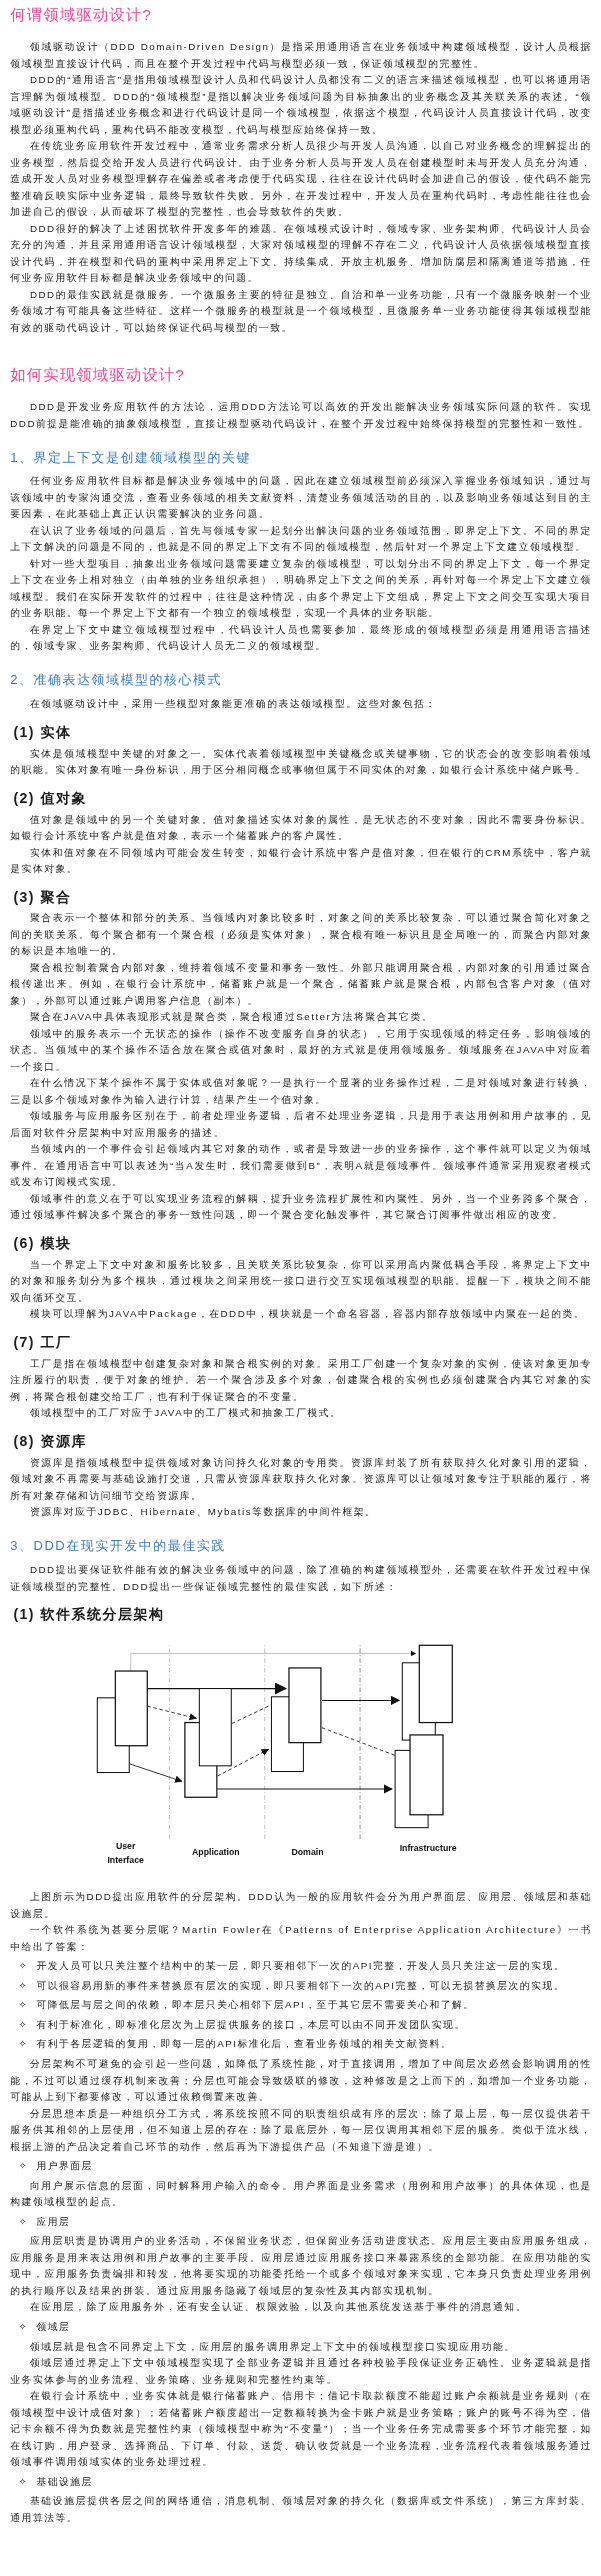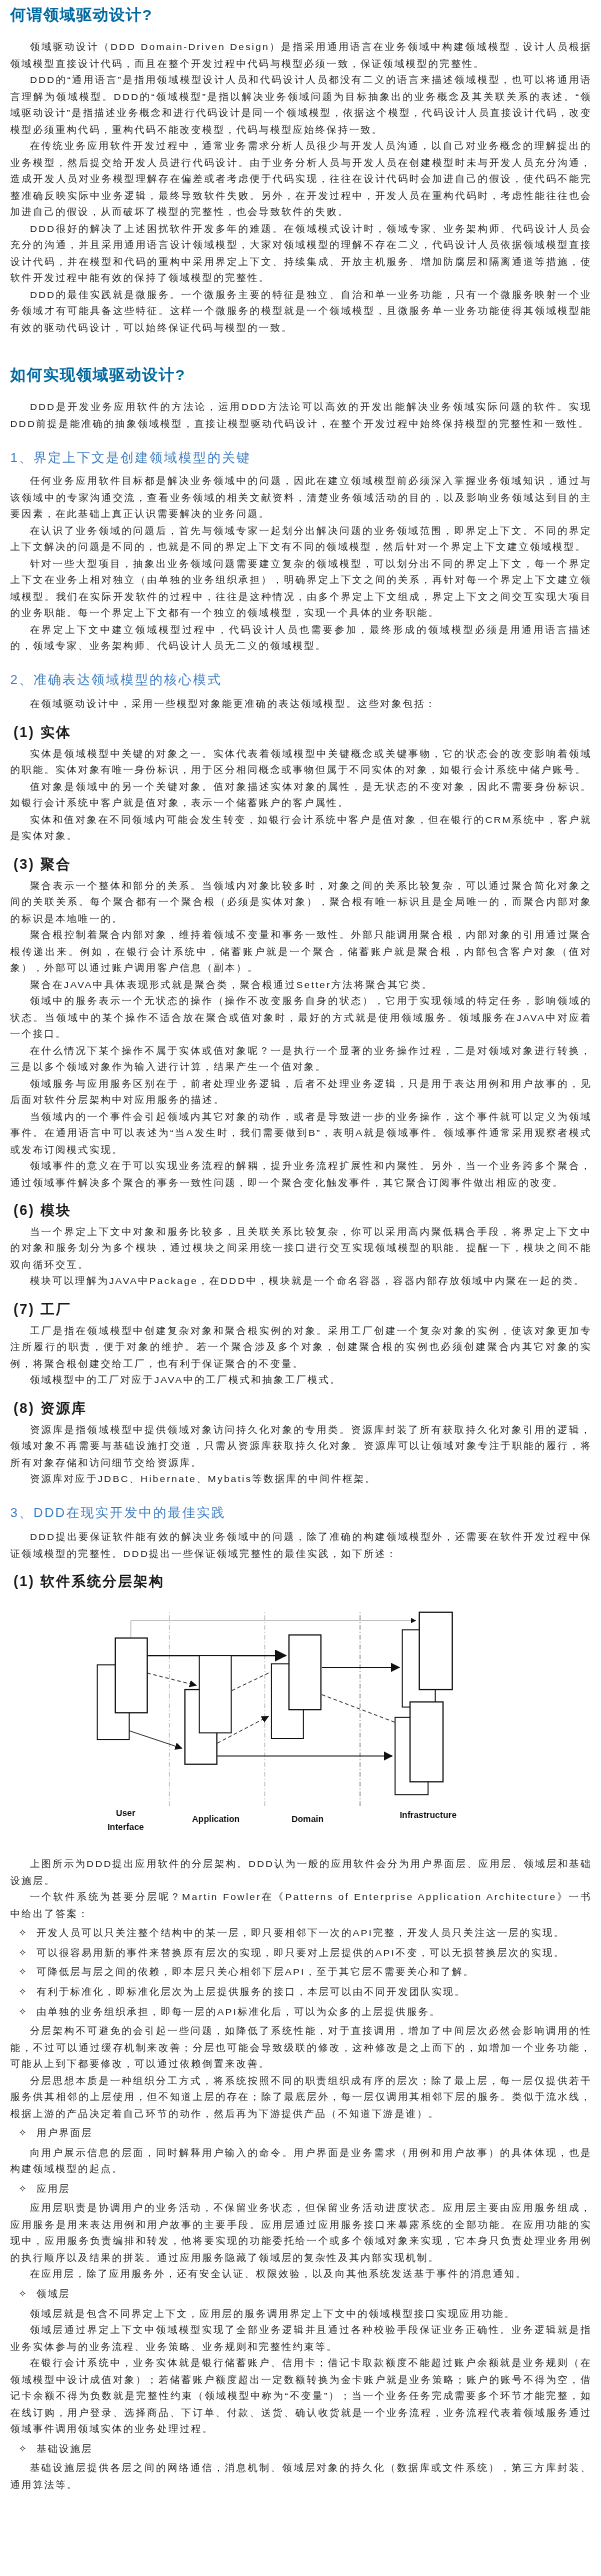--- a/index.html
+++ b/index.html
@@ -1,52 +1,53 @@
 <!DOCTYPE html>
 <html style="font-size:8.2px"><head>
 <meta charset="utf-8">
 <style>
   html,body{margin:0;padding:0;background:#fff;}
   body{font-family:"Liberation Sans","DejaVu Sans",sans-serif;}
   .page{width:602px;min-height:3888px;box-sizing:border-box;background:#fff;
         position:relative;padding:3.1px 10.3px 15.5px;color:#1b1b1b;}
   .blk{font-size:9.8px;line-height:16.5px;letter-spacing:1.5px;text-align:justify;}
   .p{text-indent:2em;margin:0;}
-  .h1{color:#0369a1;font-size:15.5px;line-height:20.6px;font-weight:700;
+  .h1{color:#ec4899;font-size:15.5px;line-height:20.6px;font-weight:400;
       letter-spacing:1px;margin:29px 0 13.4px;text-indent:0;}
   .h1.first{margin-top:2.1px;}
   .h2{color:#3e7cc1;font-size:13px;line-height:15.5px;font-weight:400;margin:17.5px 0 8.2px;}
   .num{font-weight:700;font-size:14px;margin:11.3px 0 5.2px;padding-left:3.1px;}
   .bullet{margin:3.1px 0;padding-left:8.2px;}
   .diamond{display:inline-block;margin-right:8.2px;color:#222;}
   .diagram-wrap{margin:18.5px 0 20.6px 77px;}
   .diagram-wrap svg{display:block;}
 </style>
 </head>
 <body>
 
 <div class="page">
   <div>
       <div class="blk h1 first">何谓领域驱动设计?</div>
       <div class="blk p">领域驱动设计（DDD Domain-Driven Design）是指采用通用语言在业务领域中构建领域模型，设计人员根据领域模型直接设计代码，而且在整个开发过程中代码与模型必须一致，保证领域模型的完整性。</div>
       <div class="blk p">DDD的“通用语言”是指用领域模型设计人员和代码设计人员都没有二义的语言来描述领域模型，也可以将通用语言理解为领域模型。DDD的“领域模型”是指以解决业务领域问题为目标抽象出的业务概念及其关联关系的表述。“领域驱动设计”是指描述业务概念和进行代码设计是同一个领域模型，依据这个模型，代码设计人员直接设计代码，改变模型必须重构代码，重构代码不能改变模型，代码与模型应始终保持一致。</div>
       <div class="blk p">在传统业务应用软件开发过程中，通常业务需求分析人员很少与开发人员沟通，以自己对业务概念的理解提出的业务模型，然后提交给开发人员进行代码设计。由于业务分析人员与开发人员在创建模型时未与开发人员充分沟通，造成开发人员对业务模型理解存在偏差或者考虑便于代码实现，往往在设计代码时会加进自己的假设，使代码不能完整准确反映实际中业务逻辑，最终导致软件失败。另外，在开发过程中，开发人员在重构代码时，考虑性能往往也会加进自己的假设，从而破坏了模型的完整性，也会导致软件的失败。</div>
-      <div class="blk p">DDD很好的解决了上述困扰软件开发多年的难题。在领域模式设计时，领域专家、业务架构师、代码设计人员会充分的沟通，并且采用通用语言设计领域模型，大家对领域模型的理解不存在二义，代码设计人员依据领域模型直接设计代码，并在模型和代码的重构中采用界定上下文、持续集成、开放主机服务、增加防腐层和隔离通道等措施，使软件开发过程中能有效的保持了领域模型的完整性。</div>
+      <div class="blk p">DDD很好的解决了上述困扰软件开发多年的难题。在领域模式设计时，领域专家、业务架构师、代码设计人员会充分的沟通，并且采用通用语言设计领域模型，大家对领域模型的理解不存在二义，代码设计人员依据领域模型直接设计代码，并在模型和代码的重构中采用界定上下文、持续集成、开放主机服务、增加防腐层和隔离通道等措施，任何业务应用软件目标都是解决业务领域中的问题。</div>
       <div class="blk p">DDD的最佳实践就是微服务。一个微服务主要的特征是独立、自治和单一业务功能，只有一个微服务映射一个业务领域才有可能具备这些特征。这样一个微服务的模型就是一个领域模型，且微服务单一业务功能使得其领域模型能有效的驱动代码设计，可以始终保证代码与模型的一致。</div>
       <div class="blk h1">如何实现领域驱动设计?</div>
       <div class="blk p">DDD是开发业务应用软件的方法论，运用DDD方法论可以高效的开发出能解决业务领域实际问题的软件。实现DDD前提是能准确的抽象领域模型，直接让模型驱动代码设计，在整个开发过程中始终保持模型的完整性和一致性。</div>
       <div class="blk h2">1、界定上下文是创建领域模型的关键</div>
       <div class="blk p">任何业务应用软件目标都是解决业务领域中的问题，因此在建立领域模型前必须深入掌握业务领域知识，通过与该领域中的专家沟通交流，查看业务领域的相关文献资料，清楚业务领域活动的目的，以及影响业务领域达到目的主要因素，在此基础上真正认识需要解决的业务问题。</div>
       <div class="blk p">在认识了业务领域的问题后，首先与领域专家一起划分出解决问题的业务领域范围，即界定上下文。不同的界定上下文解决的问题是不同的，也就是不同的界定上下文有不同的领域模型，然后针对一个界定上下文建立领域模型。</div>
       <div class="blk p">针对一些大型项目，抽象出业务领域问题需要建立复杂的领域模型，可以划分出不同的界定上下文，每一个界定上下文在业务上相对独立（由单独的业务组织承担），明确界定上下文之间的关系，再针对每一个界定上下文建立领域模型。我们在实际开发软件的过程中，往往是这种情况，由多个界定上下文组成，界定上下文之间交互实现大项目的业务职能。每一个界定上下文都有一个独立的领域模型，实现一个具体的业务职能。</div>
       <div class="blk p">在界定上下文中建立领域模型过程中，代码设计人员也需要参加，最终形成的领域模型必须是用通用语言描述的，领域专家、业务架构师、代码设计人员无二义的领域模型。</div>
       <div class="blk h2">2、准确表达领域模型的核心模式</div>
       <div class="blk p">在领域驱动设计中，采用一些模型对象能更准确的表达领域模型。这些对象包括：</div>
       <div class="blk num">(1) 实体</div>
       <div class="blk p">实体是领域模型中关键的对象之一。实体代表着领域模型中关键概念或关键事物，它的状态会的改变影响着领域的职能。实体对象有唯一身份标识，用于区分相同概念或事物但属于不同实体的对象，如银行会计系统中储户账号。</div>
+      <div class="blk num">(2) 值对象</div>
       <div class="blk p">值对象是领域中的另一个关键对象。值对象描述实体对象的属性，是无状态的不变对象，因此不需要身份标识。如银行会计系统中客户就是值对象，表示一个储蓄账户的客户属性。</div>
       <div class="blk p">实体和值对象在不同领域内可能会发生转变，如银行会计系统中客户是值对象，但在银行的CRM系统中，客户就是实体对象。</div>
       <div class="blk num">(3) 聚合</div>
       <div class="blk p">聚合表示一个整体和部分的关系。当领域内对象比较多时，对象之间的关系比较复杂，可以通过聚合简化对象之间的关联关系。每个聚合都有一个聚合根（必须是实体对象），聚合根有唯一标识且是全局唯一的，而聚合内部对象的标识是本地唯一的。</div>
       <div class="blk p">聚合根控制着聚合内部对象，维持着领域不变量和事务一致性。外部只能调用聚合根，内部对象的引用通过聚合根传递出来。例如，在银行会计系统中，储蓄账户就是一个聚合，储蓄账户就是聚合根，内部包含客户对象（值对象），外部可以通过账户调用客户信息（副本）。</div>
       <div class="blk p">聚合在JAVA中具体表现形式就是聚合类，聚合根通过Setter方法将聚合其它类。</div>
       <div class="blk p">领域中的服务表示一个无状态的操作（操作不改变服务自身的状态），它用于实现领域的特定任务，影响领域的状态。当领域中的某个操作不适合放在聚合或值对象时，最好的方式就是使用领域服务。领域服务在JAVA中对应着一个接口。</div>
       <div class="blk p">在什么情况下某个操作不属于实体或值对象呢？一是执行一个显著的业务操作过程，二是对领域对象进行转换，三是以多个领域对象作为输入进行计算，结果产生一个值对象。</div>
       <div class="blk p">领域服务与应用服务区别在于，前者处理业务逻辑，后者不处理业务逻辑，只是用于表达用例和用户故事的，见后面对软件分层架构中对应用服务的描述。</div>
       <div class="blk p">当领域内的一个事件会引起领域内其它对象的动作，或者是导致进一步的业务操作，这个事件就可以定义为领域事件。在通用语言中可以表述为“当A发生时，我们需要做到B”，表明A就是领域事件。领域事件通常采用观察者模式或发布订阅模式实现。</div>
@@ -99,24 +100,24 @@
       <text x="75" y="404" text-anchor="middle" font-size="17" font-weight="bold" fill="#111">User</text>
       <text x="75" y="430" text-anchor="middle" font-size="17" font-weight="bold" fill="#111">Interface</text>
       <text x="250" y="416" text-anchor="middle" font-size="17" font-weight="bold" fill="#111">Application</text>
       <text x="428" y="416" text-anchor="middle" font-size="17" font-weight="bold" fill="#111">Domain</text>
       <text x="662" y="408" text-anchor="middle" font-size="17" font-weight="bold" fill="#111">Infrastructure</text>
     </svg>
   </div>
 <div class="blk p">上图所示为DDD提出应用软件的分层架构。DDD认为一般的应用软件会分为用户界面层、应用层、领域层和基础设施层。</div>
       <div class="blk p">一个软件系统为甚要分层呢？Martin Fowler在《Patterns of Enterprise Application Architecture》一书中给出了答案：</div>
       <div class="blk bullet"><span class="diamond">✧</span><span>开发人员可以只关注整个结构中的某一层，即只要相邻下一次的API完整，开发人员只关注这一层的实现。</span></div>
-      <div class="blk bullet"><span class="diamond">✧</span><span>可以很容易用新的事件来替换原有层次的实现，即只要对上层提供的API不变，可以无损替换层次的实现。</span></div>
+      <div class="blk bullet"><span class="diamond">✧</span><span>可以很容易用新的事件来替换原有层次的实现，即只要相邻下一次的API完整，可以无损替换层次的实现。</span></div>
       <div class="blk bullet"><span class="diamond">✧</span><span>可降低层与层之间的依赖，即本层只关心相邻下层API，至于其它层不需要关心和了解。</span></div>
       <div class="blk bullet"><span class="diamond">✧</span><span>有利于标准化，即标准化层次为上层提供服务的接口，本层可以由不同开发团队实现。</span></div>
-      <div class="blk bullet"><span class="diamond">✧</span><span>由单独的业务组织承担，即每一层的API标准化后，可以为众多的上层提供服务。</span></div>
+      <div class="blk bullet"><span class="diamond">✧</span><span>有利于各层逻辑的复用，即每一层的API标准化后，查看业务领域的相关文献资料。</span></div>
       <div class="blk p">分层架构不可避免的会引起一些问题，如降低了系统性能，对于直接调用，增加了中间层次必然会影响调用的性能，不过可以通过缓存机制来改善；分层也可能会导致级联的修改，这种修改是之上而下的，如增加一个业务功能，可能从上到下都要修改，可以通过依赖倒置来改善。</div>
       <div class="blk p">分层思想本质是一种组织分工方式，将系统按照不同的职责组织成有序的层次；除了最上层，每一层仅提供若干服务供其相邻的上层使用，但不知道上层的存在；除了最底层外，每一层仅调用其相邻下层的服务。类似于流水线，根据上游的产品决定着自己环节的动作，然后再为下游提供产品（不知道下游是谁）。</div>
       <div class="blk bullet"><span class="diamond">✧</span><span>用户界面层</span></div>
       <div class="blk p">向用户展示信息的层面，同时解释用户输入的命令。用户界面是业务需求（用例和用户故事）的具体体现，也是构建领域模型的起点。</div>
       <div class="blk bullet"><span class="diamond">✧</span><span>应用层</span></div>
       <div class="blk p">应用层职责是协调用户的业务活动，不保留业务状态，但保留业务活动进度状态。应用层主要由应用服务组成，应用服务是用来表达用例和用户故事的主要手段。应用层通过应用服务接口来暴露系统的全部功能。在应用功能的实现中，应用服务负责编排和转发，他将要实现的功能委托给一个或多个领域对象来实现，它本身只负责处理业务用例的执行顺序以及结果的拼装。通过应用服务隐藏了领域层的复杂性及其内部实现机制。</div>
       <div class="blk p">在应用层，除了应用服务外，还有安全认证、权限效验，以及向其他系统发送基于事件的消息通知。</div>
       <div class="blk bullet"><span class="diamond">✧</span><span>领域层</span></div>
       <div class="blk p">领域层就是包含不同界定上下文，应用层的服务调用界定上下文中的领域模型接口实现应用功能。</div>
       <div class="blk p">领域层通过界定上下文中领域模型实现了全部业务逻辑并且通过各种校验手段保证业务正确性。业务逻辑就是指业务实体参与的业务流程、业务策略、业务规则和完整性约束等。</div>

